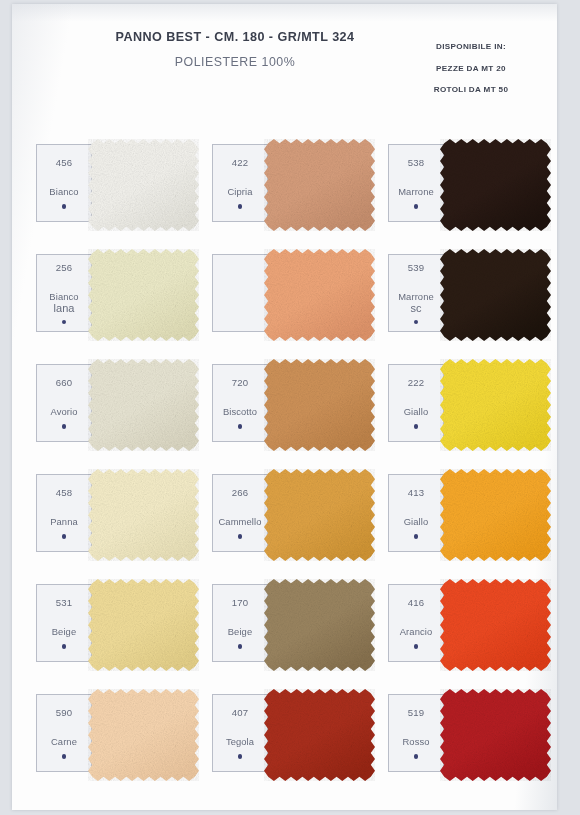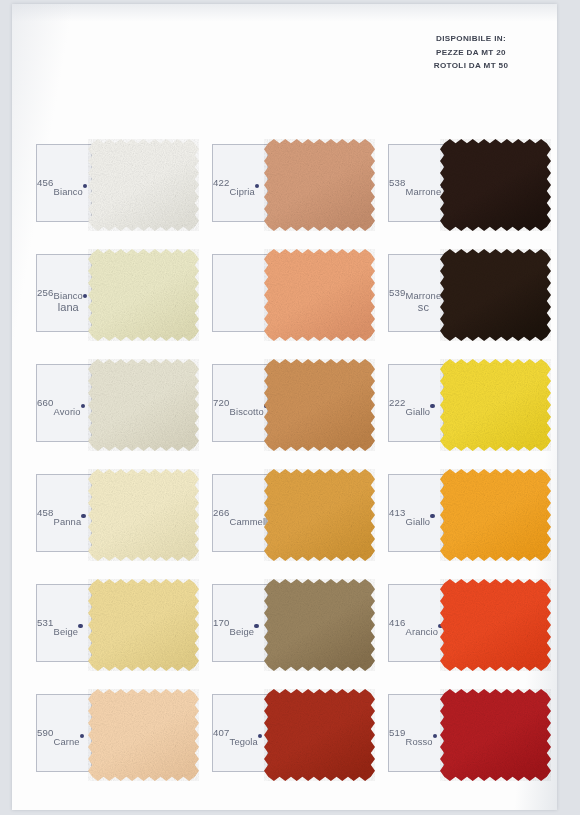--- a/index.html
+++ b/index.html
@@ -65,21 +65,21 @@
     left: 385px;
     top: 2px;
     width: 148px;
     text-align: center;
     color: #3f4452;
     font-size: 8.1px;
     font-weight: bold;
     letter-spacing: 0.35px;
     line-height: 13.6px;
   }
-  .head-right div { white-space: nowrap; }
+  .head-right div { white-space: nowrap; margin-top: 8px; }
 
   
   #grid {
     position: absolute;
     left: 24px;
     top: 140px;
     width: 508px;
   }
   .row {
     position: relative;
@@ -100,22 +100,23 @@
 
   
   .label-box {
     position: absolute;
     left: 0; top: 0;
     width: 55px;
     height: 100%;
     border-right: 1px solid #c3c7d1;
     box-sizing: border-box;
     display: flex;
-    flex-direction: row;
+    flex-direction: column;
     align-items: center;
+    justify-content: center;
   }
   .code {
     font-size: 9.6px;
     color: #656b7c;
     letter-spacing: 0.2px;
     line-height: 12.5px;
   }
   .cname {
     font-size: 9.4px;
     color: #666c7d;
@@ -147,20 +148,24 @@
     mix-blend-mode: multiply;
   }
 </style>
 </head>
 <body>
 
 <div id="page">
   <div id="sheet">
 
     <div id="header">
+      <div class="head-main">
+        <div class="head-title">PANNO BEST - CM. 180 - GR/MTL 324</div>
+        <div class="head-sub">POLIESTERE 100%</div>
+      </div>
       <div class="head-right">
         <div>DISPONIBILE IN:</div>
         <div>PEZZE DA MT 20</div>
         <div>ROTOLI DA MT 50</div>
       </div>
     </div>
 
     <div id="grid">
         <div class="row">
           <div class="cell c0">

